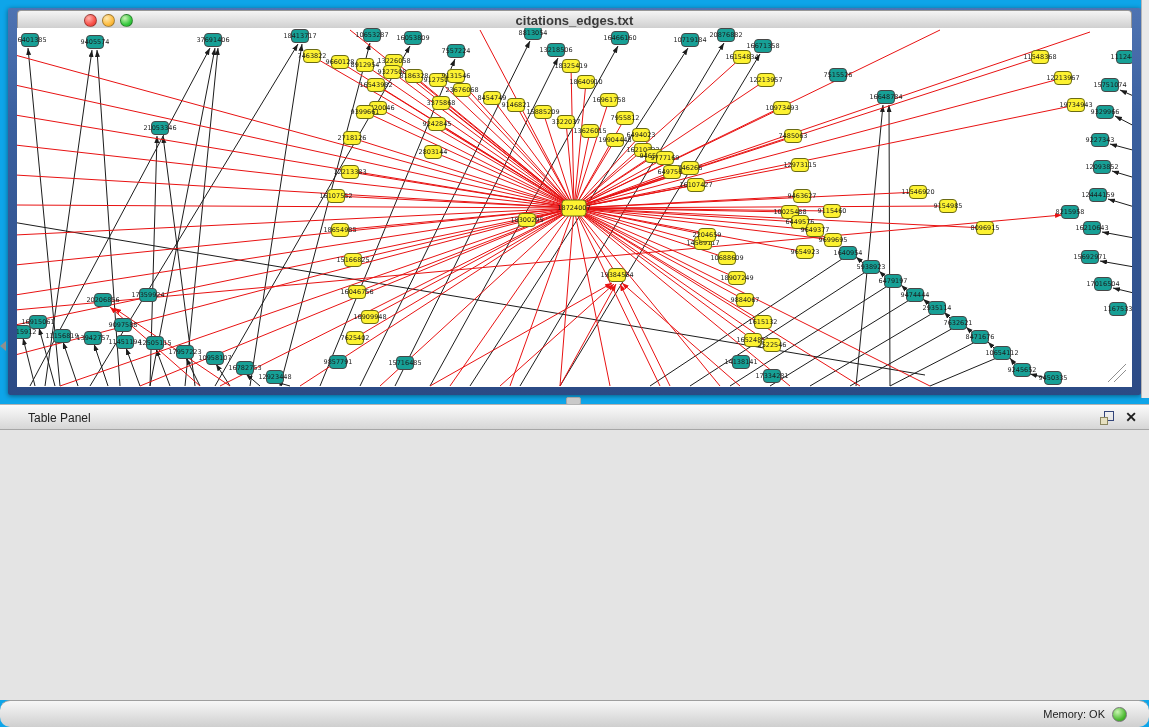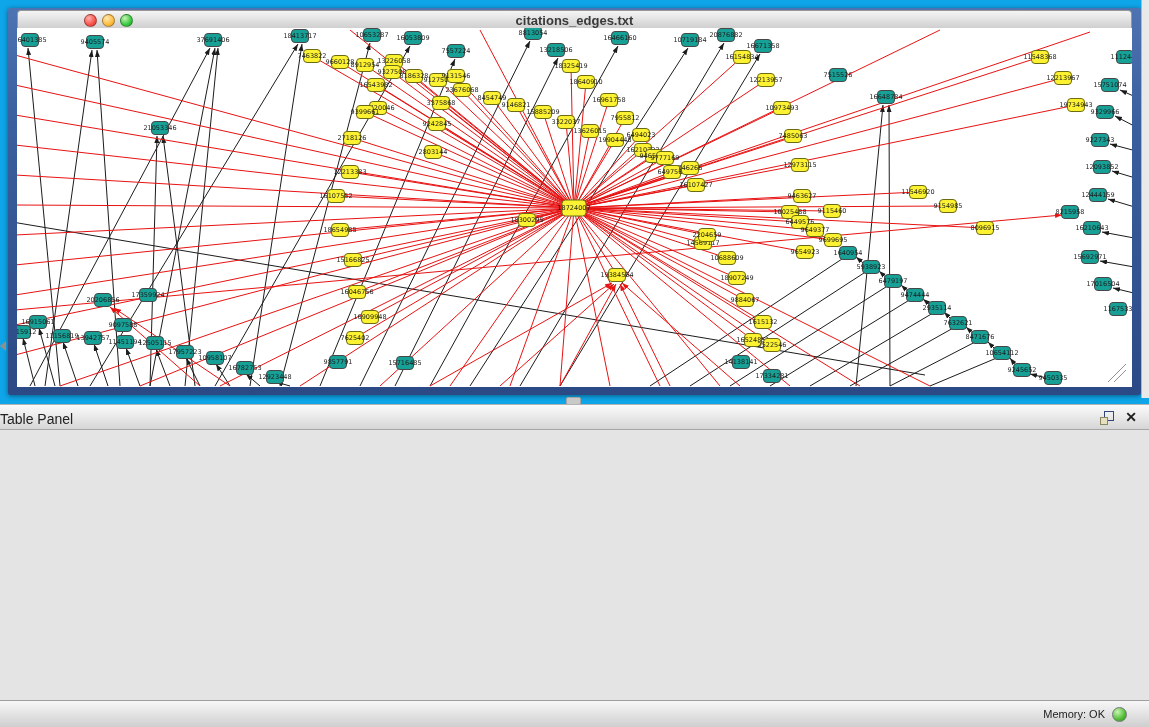--- a/index.html
+++ b/index.html
@@ -30,29 +30,29 @@
     border-top:5px solid transparent;border-bottom:5px solid transparent;border-right:6px solid #8f8f8f;}
   .right-strip{position:absolute;right:0;top:0;width:7px;height:398px;background:#e9e9e9;border-left:1px solid #b5b5b5;}
 
   
   .splitter-handle{position:absolute;left:566px;top:397px;width:13px;height:6px;background:#c9c9c9;
     border:1px solid #a5a5a5;border-radius:2px;}
 
   
   .panel-header{position:absolute;left:0;top:404px;width:100%;height:26px;
     background:linear-gradient(#fbfbfb,#d6d6d6);border-top:1px solid #b3b3b3;border-bottom:1px solid #a6a6a6;box-sizing:border-box;}
-  .panel-title{position:absolute;left:0;top:6px;font-size:14px;color:#222;}
+  .panel-title{position:absolute;left:28px;top:6px;font-size:12px;color:#222;}
   .float-btn{position:absolute;right:34px;top:5px;width:16px;height:16px;cursor:default;}
   .close-btn{position:absolute;right:12px;top:4px;font-size:14px;font-weight:bold;color:#1d1d1d;line-height:16px;}
 
   .panel-body{position:absolute;left:0;top:430px;width:100%;height:270px;background:#e4e4e4;}
 
   
   .status-bar{position:absolute;left:0;top:700px;width:100%;height:27px;
-    background:linear-gradient(#f7f7f7,#cfcfcf);border-top:1px solid #9e9e9e;box-sizing:border-box;}
+    background:linear-gradient(#f7f7f7,#cfcfcf);border-top:1px solid #9e9e9e;box-sizing:border-box;border-radius:10px;}
   .memory{position:absolute;right:44px;top:7px;font-size:11px;color:#222;}
   .mem-dot{position:absolute;right:22px;top:6px;width:13px;height:13px;border-radius:50%;
     background:radial-gradient(circle at 35% 30%,#c9f6b2,#49b82e 65%,#2f9420);border:1px solid #767676;}
 </style>
 </head>
 <body>
 
 <div id="app">
 
   <div class="graph-frame">

